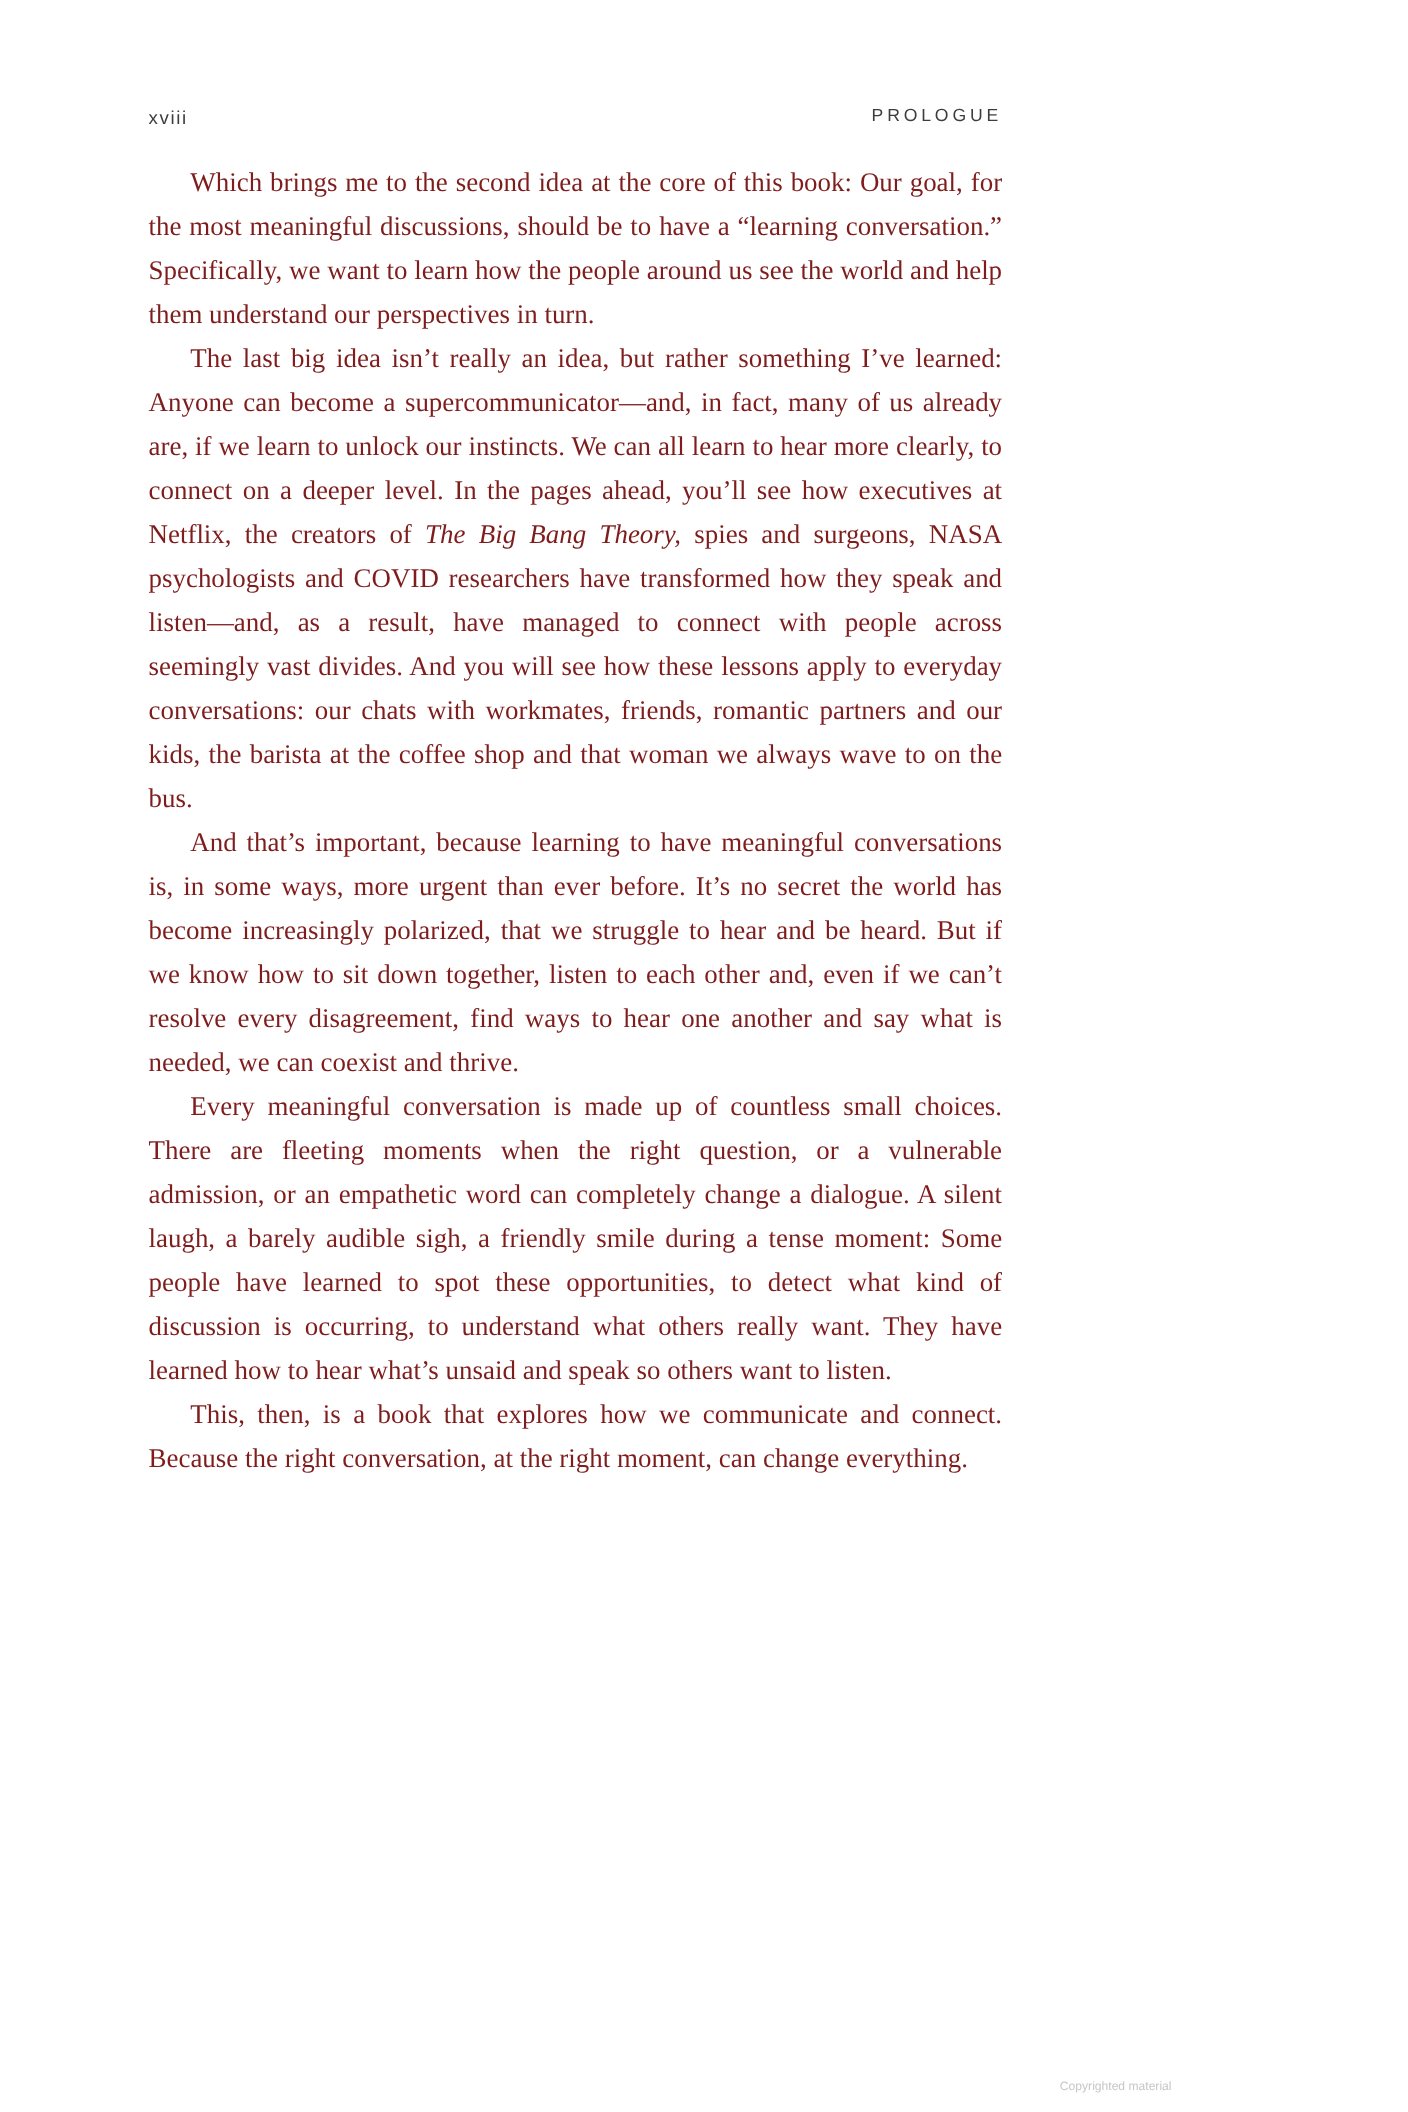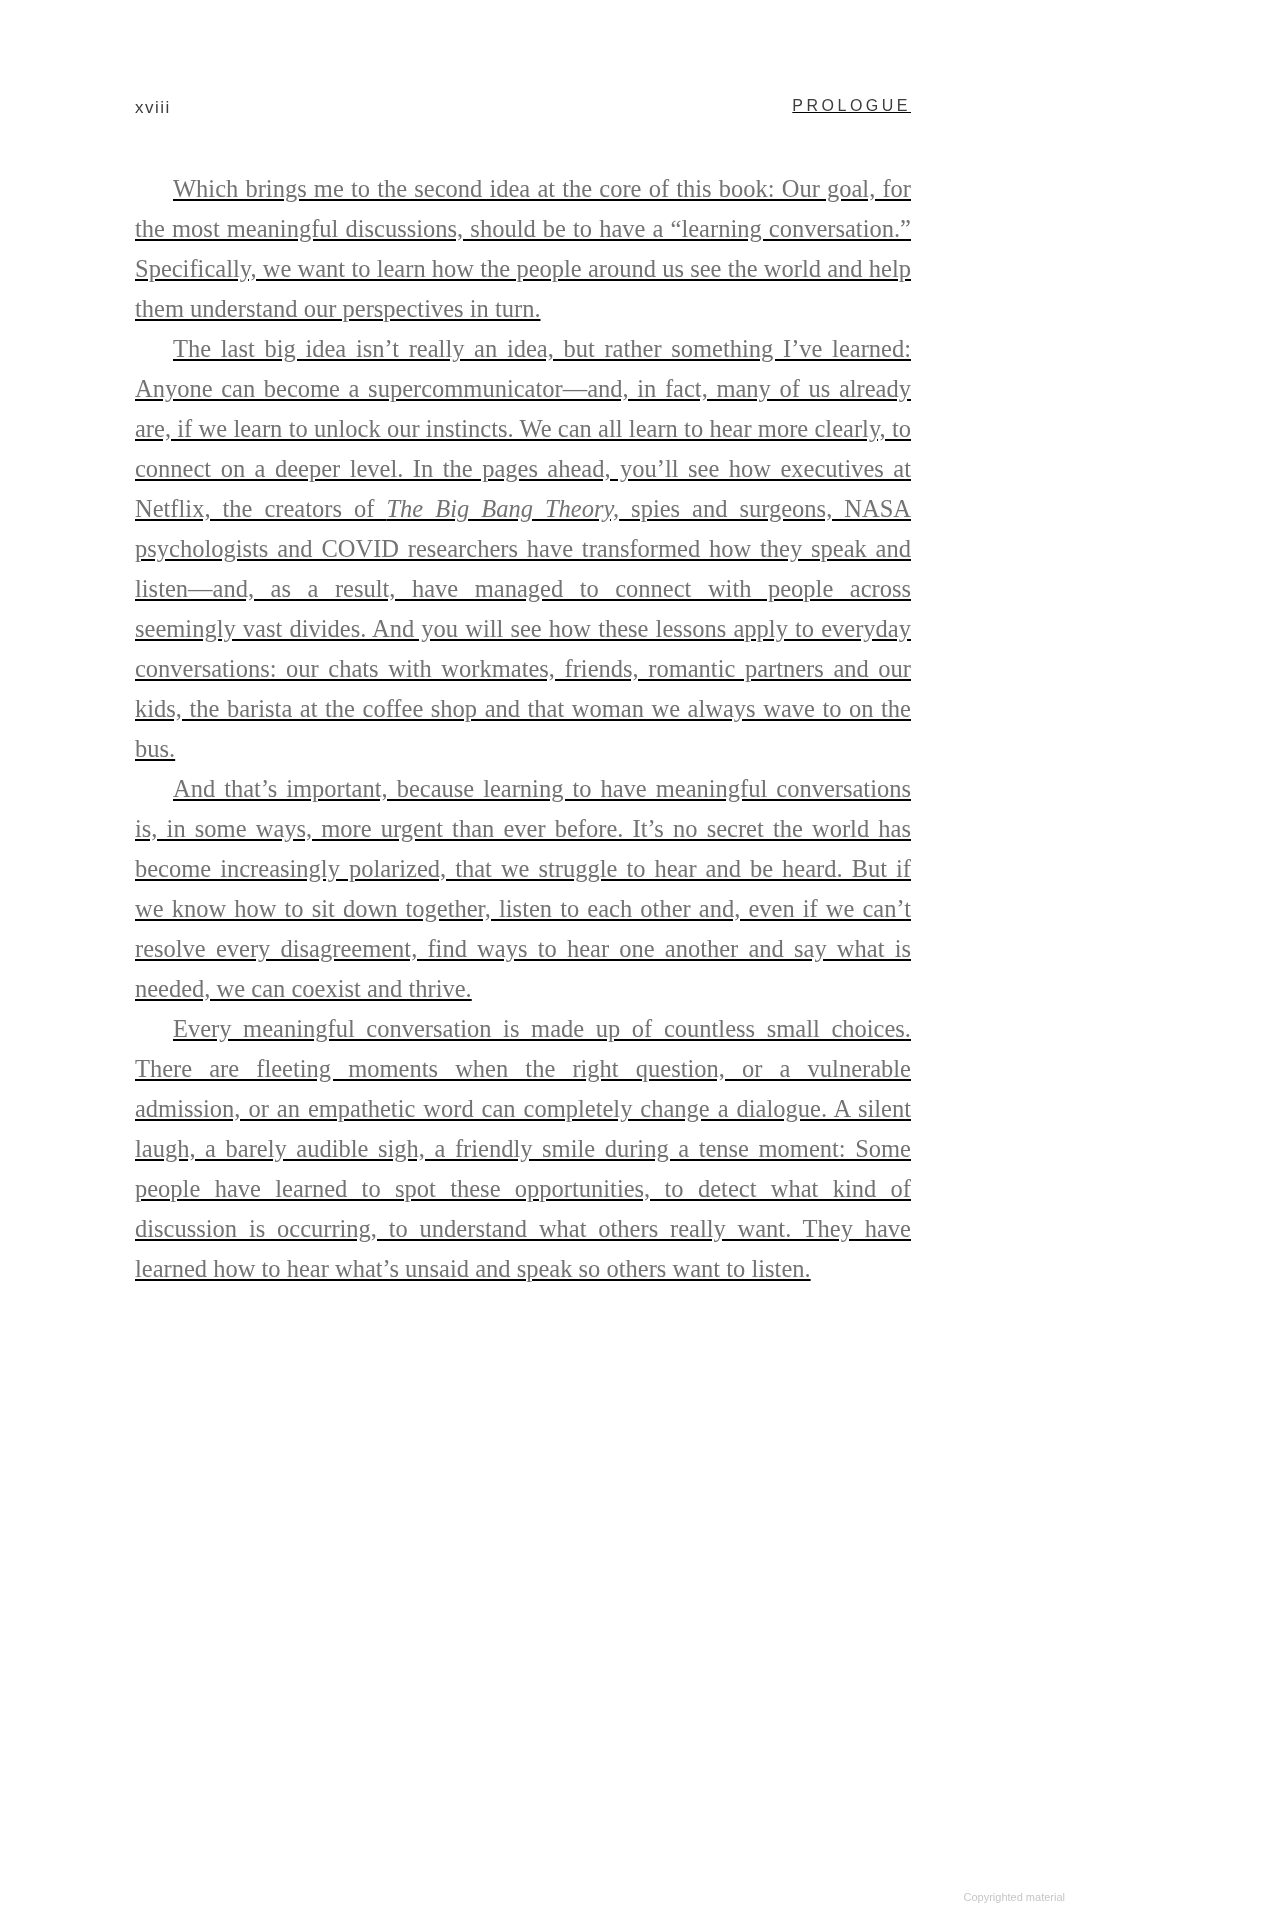--- a/index.html
+++ b/index.html
@@ -10,21 +10,20 @@
     height: 1920px;
     background: #ffffff;
     font-family: "Liberation Serif", serif;
     overflow: hidden;
   }
   .content {
     position: absolute;
     left: 135px;
     top: 97px;
     width: 776px;
-    text-decoration: underline;
   }
   .page-header {
     position: relative;
     height: 22px;
     font-family: "Liberation Sans", sans-serif;
     color: #3d3d3d;
   }
   .folio {
     position: absolute;
     left: 0;
@@ -32,23 +31,23 @@
     font-size: 17px;
     letter-spacing: 1.5px;
   }
   .running-head {
     display: block;
     text-align: right;
     font-size: 16px;
     letter-spacing: 3.5px;
   }
   .body-text {
-    margin-top: 50px;
+    margin-top: 28px;
     text-align: justify;
-    color: #737373;
+    color: #7f1d1d;
     font-size: 24.5px;
     line-height: 40px;
     hyphens: auto;
     -webkit-hyphens: auto;
   }
   .body-text p {
     text-indent: 38px;
     margin: 0;
   }
   .body-text em {
@@ -70,16 +69,17 @@
   <div class="content">
     <header class="page-header">
       <span class="folio">xviii</span>
       <span class="running-head">PROLOGUE</span>
     </header>
     <main class="body-text">
         <p><span>Which brings me to the second idea at the core of this book: Our goal, for the most meaningful discussions, should be to have a “learning conversation.” Specifically, we want to learn how the people around us see the world and help them understand our perspectives in turn.</span></p>
         <p><span>The last big idea isn’t really an idea, but rather something I’ve learned: Anyone can become a supercommunicator—and, in fact, many of us already are, if we learn to unlock our instincts. We can all learn to hear more clearly, to connect on a deeper level. In the pages ahead, you’ll see how executives at Netflix, the creators of </span><em>The Big Bang Theory,</em><span> spies and surgeons, NASA psychologists and COVID researchers have transformed how they speak and listen—and, as a result, have managed to connect with people across seemingly vast divides. And you will see how these lessons apply to everyday conversations: our chats with workmates, friends, romantic partners and our kids, the barista at the coffee shop and that woman we always wave to on the bus.</span></p>
         <p><span>And that’s important, because learning to have meaningful conversations is, in some ways, more urgent than ever before. It’s no secret the world has become increasingly polarized, that we struggle to hear and be heard. But if we know how to sit down together, listen to each other and, even if we can’t resolve every disagreement, find ways to hear one another and say what is needed, we can coexist and thrive.</span></p>
         <p><span>Every meaningful conversation is made up of countless small choices. There are fleeting moments when the right question, or a vulnerable admission, or an empathetic word can completely change a dialogue. A silent laugh, a barely audible sigh, a friendly smile during a tense moment: Some people have learned to spot these opportunities, to detect what kind of discussion is occurring, to understand what others really want. They have learned how to hear what’s unsaid and speak so others want to listen.</span></p>
+        <p><span>This, then, is a book that explores how we communicate and connect. Because the right conversation, at the right moment, can change everything.</span></p>
       </main>
   </div>
   <div class="watermark">Copyrighted material</div>
 </div>
 
 </body></html>

